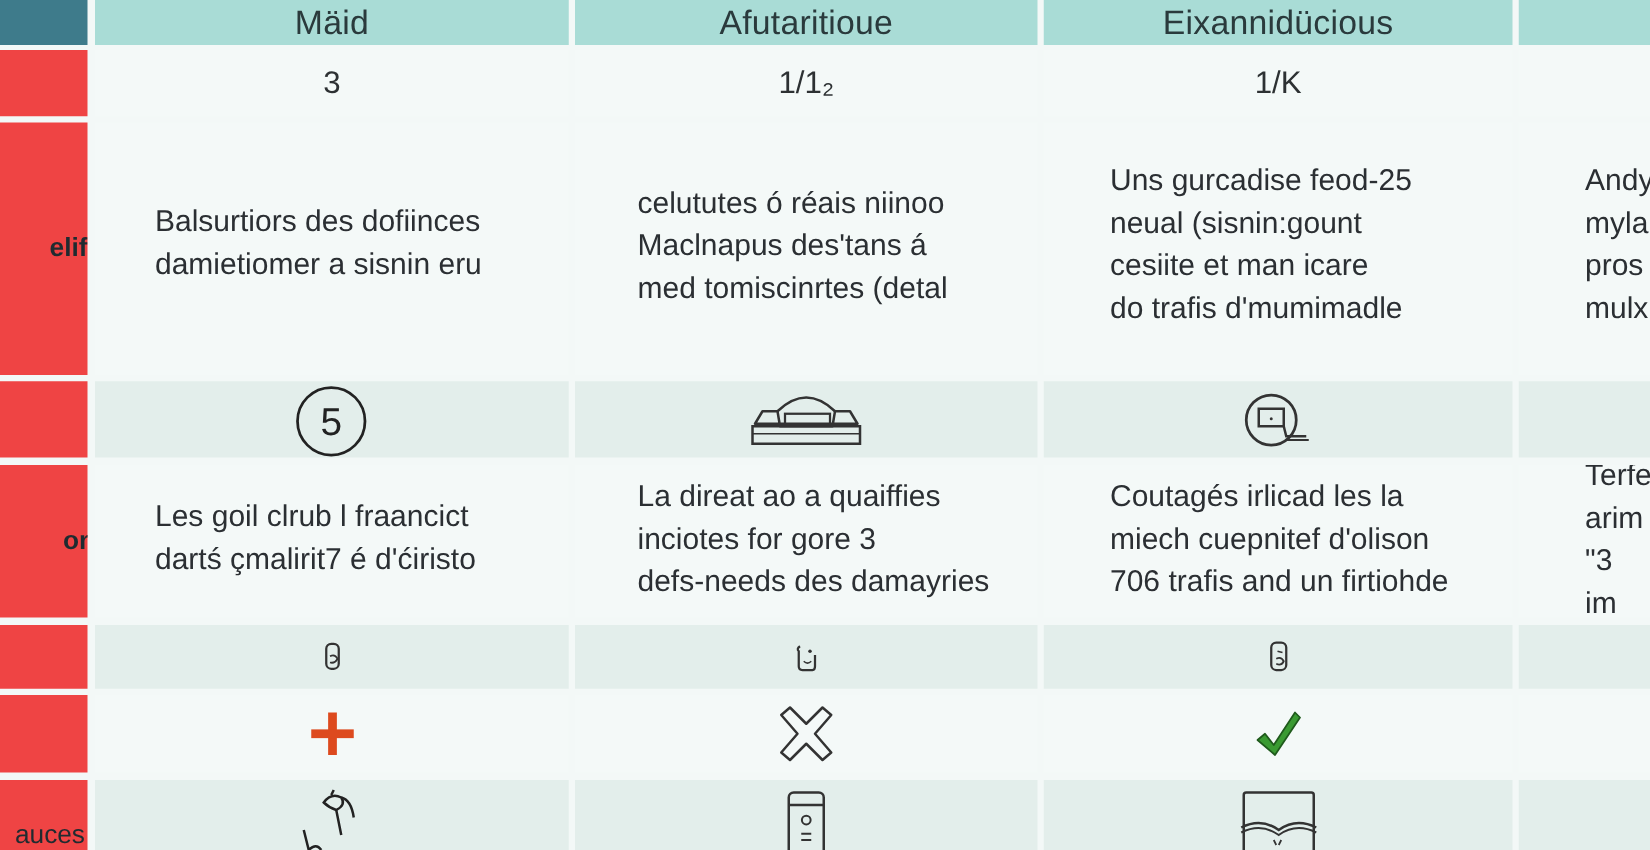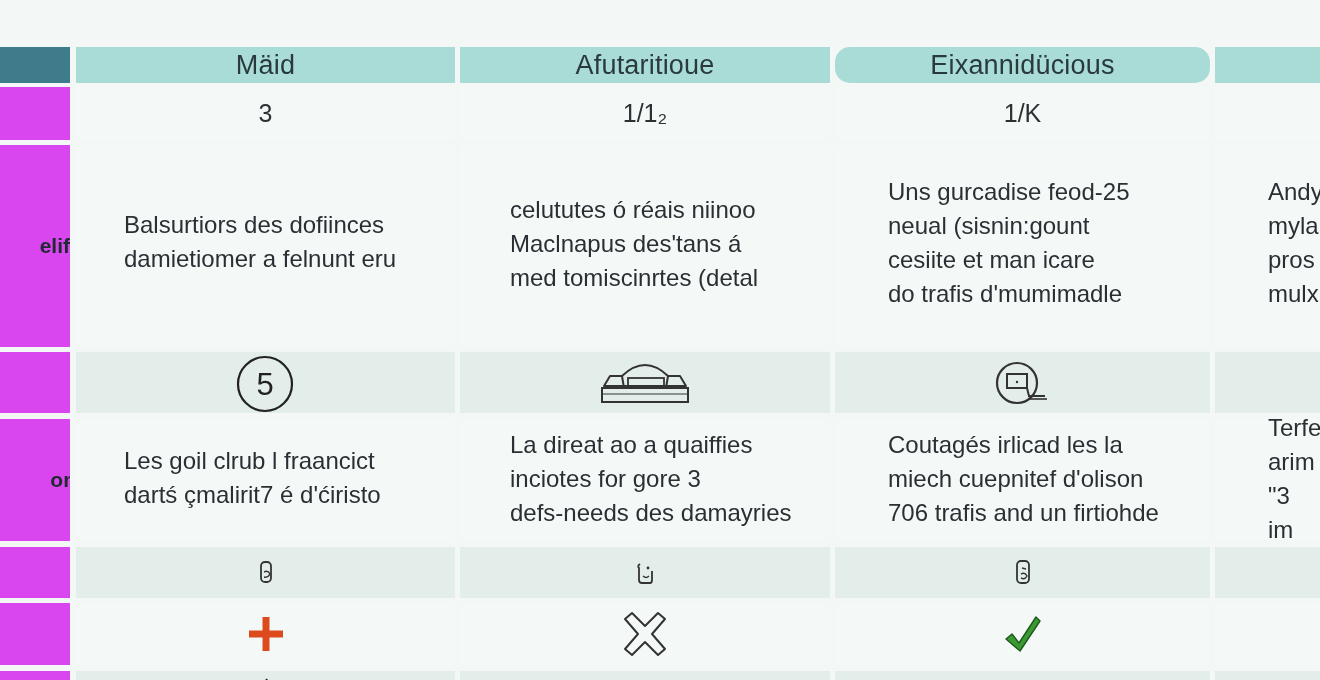--- a/index.html
+++ b/index.html
@@ -8,23 +8,22 @@
     background: #f3f8f7;
     font-family: "Liberation Sans", "DejaVu Sans", sans-serif;
     color: #2b2f33;
     position: relative;
   }
   .grid { position: absolute; left: 0; top: 0; width: 1320px; height: 680px; }
   .cell {
     position: absolute; box-sizing: border-box;
     display: flex; align-items: center; justify-content: center;
     overflow: hidden;
-    margin-top: 47px;
   }
-  .lbl { background: #d946ef; justify-content: flex-end; padding-right: 34px; font-weight: bold; font-size: 21px; color: #1f2b30; }
+  .lbl { background: #ef4444; justify-content: flex-end; padding-right: 34px; font-weight: bold; font-size: 21px; color: #1f2b30; }
   .corner { background: #3e7b8b; }
   .hdr { background: #a9dcd6; font-size: 27px; color: #2a3a3c; letter-spacing: 0.2px; }
   .light { background: #f4f9f8; }
   .shade { background: #e3eeeb; }
   .num { font-size: 25px; color: #2d3133; }
   .txt { justify-content: flex-start; font-size: 24px; line-height: 34px; color: #2b2f33; }
   .txt .lines { display: flex; flex-direction: column; }
   .ico svg { display: block; }
 </style>
 </head>
@@ -32,21 +31,21 @@
 
 <div class="grid">
 
   <div class="cell corner" style="left:0;top:0;width:70px;height:36px;"></div>
   <div class="cell hdr" style="left:76px;top:0;width:379px;height:36px;">
       <span>Mäid</span>
     </div>
   <div class="cell hdr" style="left:460px;top:0;width:370px;height:36px;">
       <span>Afutaritioue</span>
     </div>
-  <div class="cell hdr" style="left:835px;top:0;width:375px;height:36px;border-radius:15px;">
+  <div class="cell hdr" style="left:835px;top:0;width:375px;height:36px;">
       <span>Eixannidücious</span>
     </div>
   <div class="cell hdr" style="left:1215px;top:0;width:105px;height:36px;">
       <span></span>
     </div>
 
   <div class="cell lbl" style="left:0;top:40px;width:70px;height:53px;">
       <span></span>
     </div>
   <div class="cell light num" style="left:76px;top:40px;width:379px;height:53px;">
@@ -61,21 +60,21 @@
   <div class="cell light num" style="left:1215px;top:40px;width:105px;height:53px;">
       <span></span>
     </div>
 
   <div class="cell lbl" style="left:0;top:98px;width:70px;height:202px;padding-right:32px;">
       <span style="margin-right:-32px;">elif</span>
     </div>
   <div class="cell light txt" style="left:76px;top:98px;width:379px;height:202px;padding-left:48px;">
     <div class="lines" style="margin-top:-8px;">
       <span>Balsurtiors des dofiinces</span>
-      <span>damietiomer a felnunt eru</span>
+      <span>damietiomer a sisnin eru</span>
     </div>
   </div>
   <div class="cell light txt" style="left:460px;top:98px;width:370px;height:202px;padding-left:50px;">
     <div class="lines" style="margin-top:-4px;">
       <span>celututes ó réais niinoo</span>
       <span>Maclnapus des'tans á</span>
       <span>med tomiscinrtes (detal</span>
     </div>
   </div>
   <div class="cell light txt" style="left:835px;top:98px;width:375px;height:202px;padding-left:53px;">

